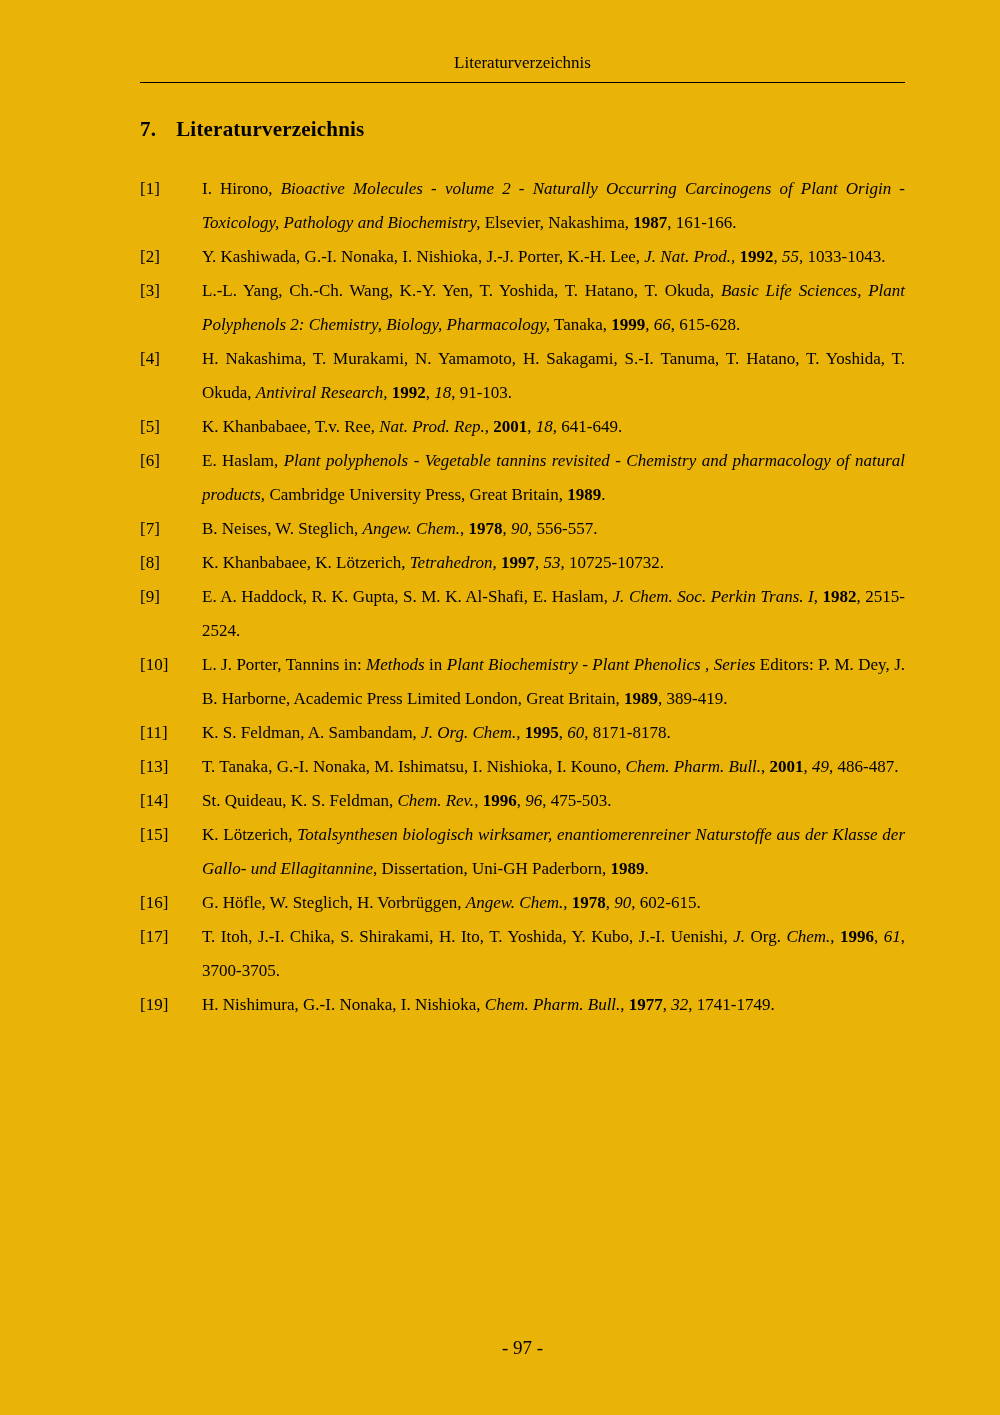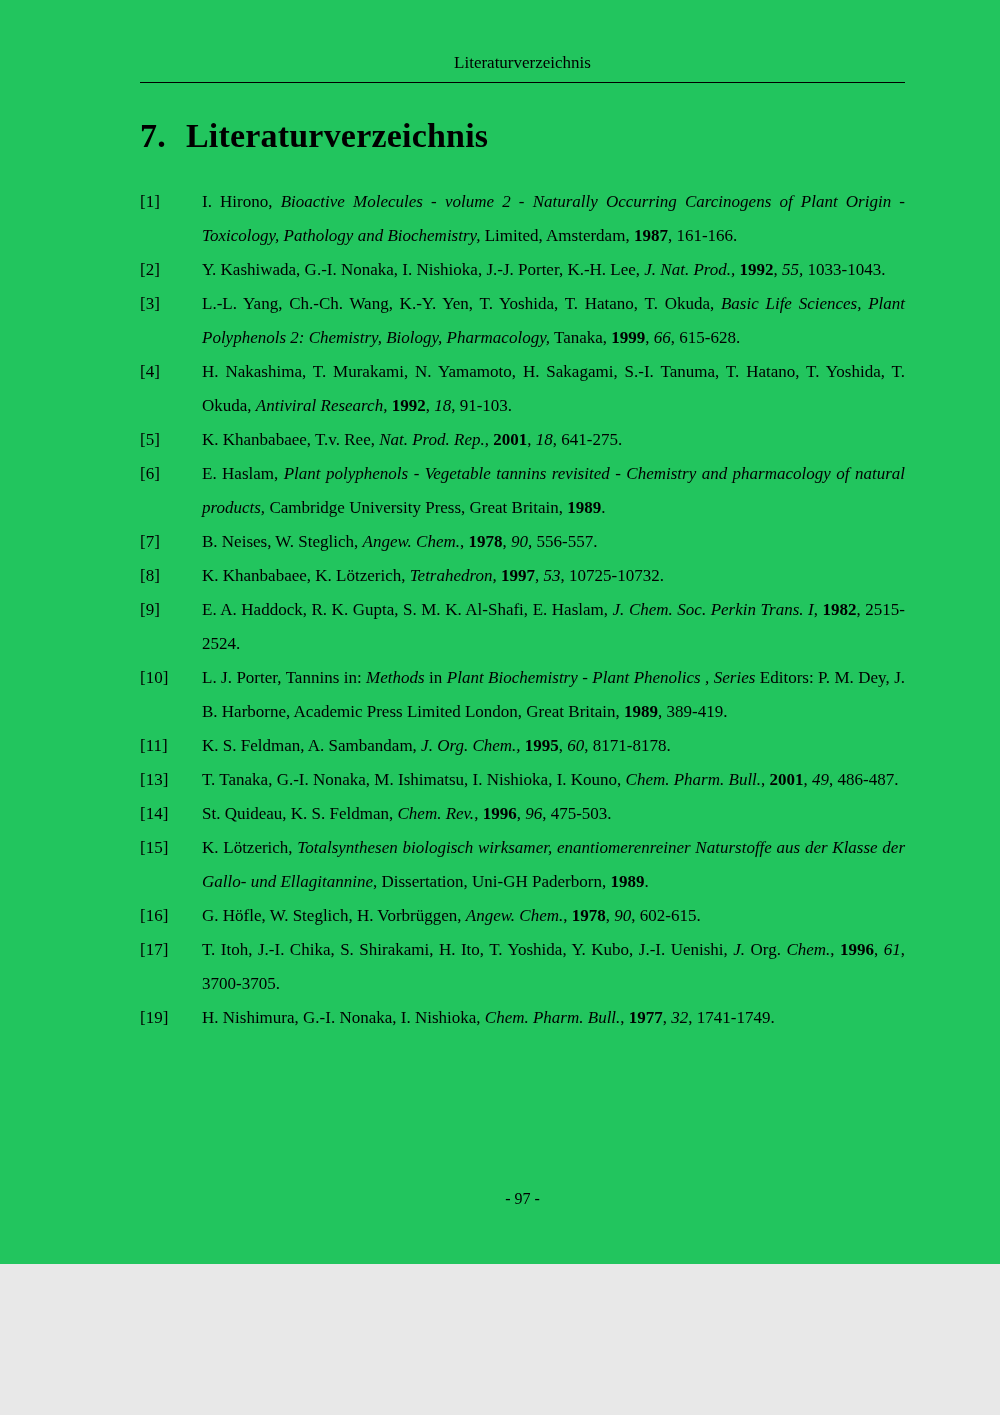--- a/index.html
+++ b/index.html
@@ -1,39 +1,39 @@
 <!DOCTYPE html>
 <html><head>
 <meta charset="utf-8">
 <style>
   * { margin: 0; padding: 0; box-sizing: border-box; }
   html, body { background: #e8e8e8; }
   .page {
     width: 1000px;
-    height: 1264px;
+    height: 1415px;
     margin: 0 auto;
     position: relative;
-    background: #22c55e;
+    background: #eab308;
     font-family: "Liberation Serif", "DejaVu Serif", serif;
     color: #000000;
     padding: 52px 95px 0 140px;
     overflow: hidden;
   }
   .running-head {
     text-align: center;
     font-size: 17px;
     line-height: 22px;
   }
   .head-rule {
     border-bottom: 1.5px solid #000000;
     margin-top: 8px;
   }
   .chapter-title {
     margin-top: 34px;
-    font-size: 34px;
+    font-size: 21px;
     font-weight: bold;
     letter-spacing: 0.2px;
   }
   .chapter-number { margin-right: 20px; }
   .refs { margin-top: 30px; }
   .ref {
     display: grid;
     grid-template-columns: 62px 1fr;
     align-items: start;
   }
@@ -49,57 +49,57 @@
   }
   .seg-n { font-style: normal; font-weight: normal; }
   .seg-i { font-style: italic; }
   .seg-b { font-weight: bold; }
   .footer {
     position: absolute;
     bottom: 56px;
     left: 140px;
     right: 95px;
     text-align: center;
-    font-size: 16px;
+    font-size: 19px;
   }
 </style>
 </head>
 <body>
 
 <div class="page">
 
   <div class="running-head">
     <span>Literaturverzeichnis</span>
   </div>
   <div class="head-rule"></div>
 
   <h1 class="chapter-title">
     <span class="chapter-number">7.</span><span class="chapter-text">Literaturverzeichnis</span>
   </h1>
 
   <div class="refs" id="refs">
       <div class="ref">
         <span class="ref-label">[1]</span>
-        <div class="ref-text"><span class="seg-n">I. Hirono, </span><span class="seg-i">Bioactive Molecules - volume 2 - Naturally Occurring Carcinogens of Plant Origin - Toxicology, Pathology and Biochemistry,</span><span class="seg-n"> Limited, Amsterdam, </span><span class="seg-b">1987</span><span class="seg-n">, 161-166.</span></div>
+        <div class="ref-text"><span class="seg-n">I. Hirono, </span><span class="seg-i">Bioactive Molecules - volume 2 - Naturally Occurring Carcinogens of Plant Origin - Toxicology, Pathology and Biochemistry,</span><span class="seg-n"> Elsevier, Nakashima, </span><span class="seg-b">1987</span><span class="seg-n">, 161-166.</span></div>
       </div>
       <div class="ref">
         <span class="ref-label">[2]</span>
         <div class="ref-text"><span class="seg-n">Y. Kashiwada, G.-I. Nonaka, I. Nishioka, J.-J. Porter, K.-H. Lee, </span><span class="seg-i">J. Nat. Prod.,</span><span class="seg-n"> </span><span class="seg-b">1992</span><span class="seg-n">, </span><span class="seg-i">55,</span><span class="seg-n"> 1033-1043.</span></div>
       </div>
       <div class="ref">
         <span class="ref-label">[3]</span>
         <div class="ref-text"><span class="seg-n">L.-L. Yang, Ch.-Ch. Wang, K.-Y. Yen, T. Yoshida, T. Hatano, T. Okuda, </span><span class="seg-i">Basic Life Sciences, Plant Polyphenols 2: Chemistry, Biology, Pharmacology,</span><span class="seg-n"> Tanaka, </span><span class="seg-b">1999</span><span class="seg-n">, </span><span class="seg-i">66</span><span class="seg-n">, 615-628.</span></div>
       </div>
       <div class="ref">
         <span class="ref-label">[4]</span>
         <div class="ref-text"><span class="seg-n">H. Nakashima, T. Murakami, N. Yamamoto, H. Sakagami, S.-I. Tanuma, T. Hatano, T. Yoshida, T. Okuda, </span><span class="seg-i">Antiviral Research,</span><span class="seg-n"> </span><span class="seg-b">1992</span><span class="seg-n">, </span><span class="seg-i">18</span><span class="seg-n">, 91-103.</span></div>
       </div>
       <div class="ref">
         <span class="ref-label">[5]</span>
-        <div class="ref-text"><span class="seg-n">K. Khanbabaee, T.v. Ree, </span><span class="seg-i">Nat. Prod. Rep.,</span><span class="seg-n"> </span><span class="seg-b">2001</span><span class="seg-n">, </span><span class="seg-i">18</span><span class="seg-n">, 641-275.</span></div>
+        <div class="ref-text"><span class="seg-n">K. Khanbabaee, T.v. Ree, </span><span class="seg-i">Nat. Prod. Rep.,</span><span class="seg-n"> </span><span class="seg-b">2001</span><span class="seg-n">, </span><span class="seg-i">18</span><span class="seg-n">, 641-649.</span></div>
       </div>
       <div class="ref">
         <span class="ref-label">[6]</span>
         <div class="ref-text"><span class="seg-n">E. Haslam, </span><span class="seg-i">Plant polyphenols - Vegetable tannins revisited - Chemistry and pharmacology of natural products,</span><span class="seg-n"> Cambridge University Press, Great Britain, </span><span class="seg-b">1989</span><span class="seg-n">.</span></div>
       </div>
       <div class="ref">
         <span class="ref-label">[7]</span>
         <div class="ref-text"><span class="seg-n">B. Neises, W. Steglich, </span><span class="seg-i">Angew. Chem.</span><span class="seg-n">, </span><span class="seg-b">1978</span><span class="seg-n">, </span><span class="seg-i">90,</span><span class="seg-n"> 556-557.</span></div>
       </div>
       <div class="ref">

